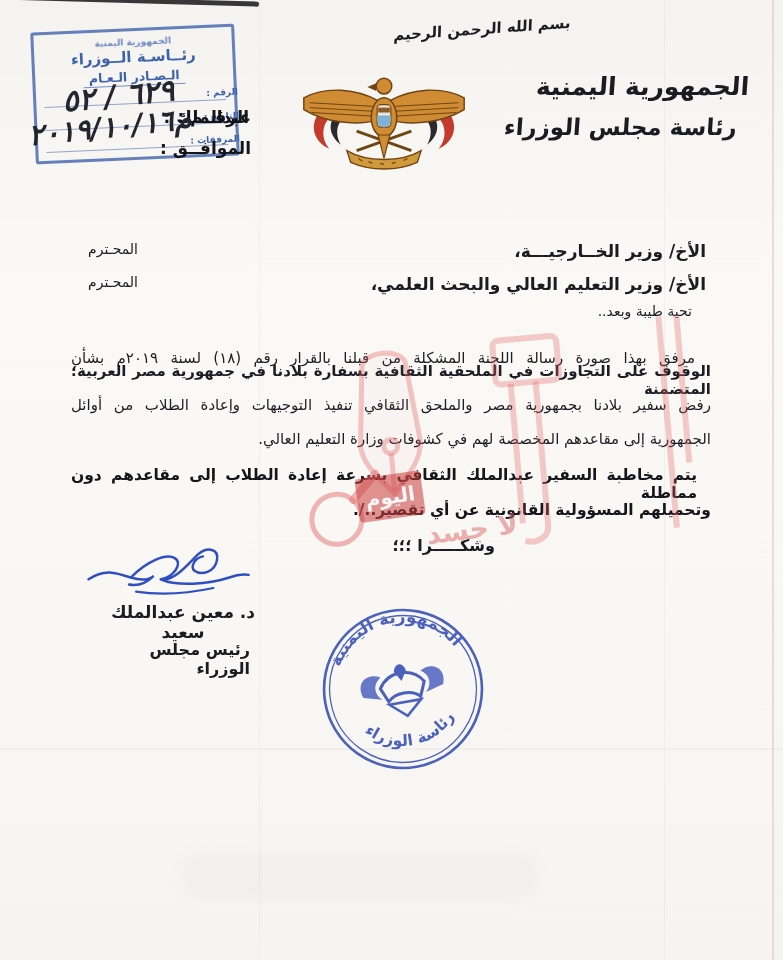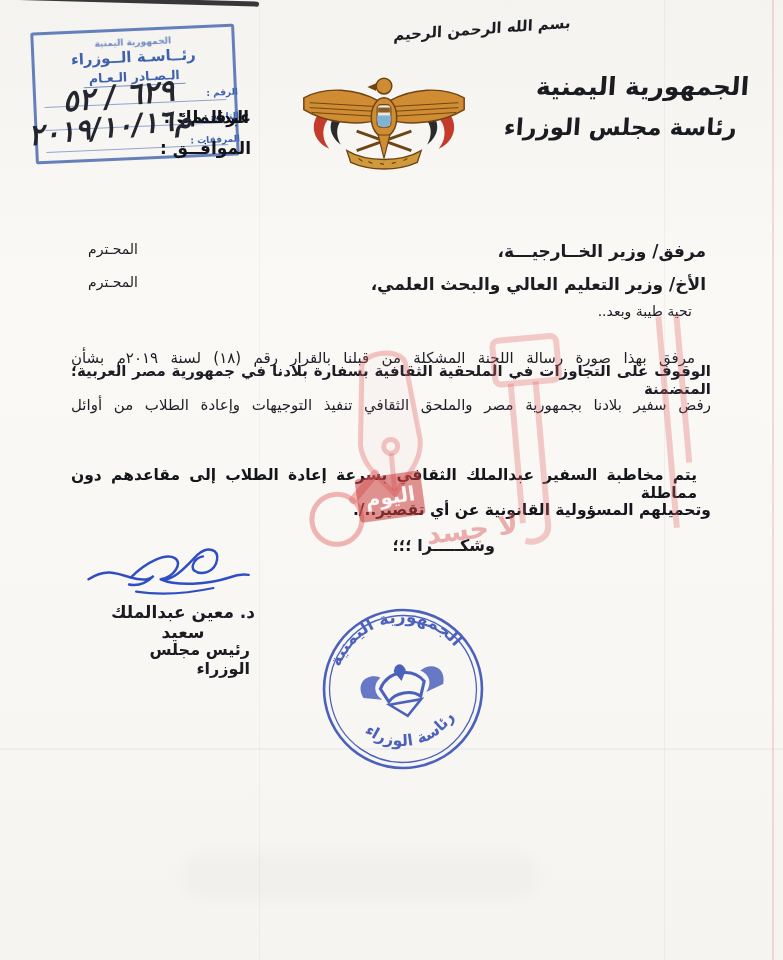--- a/index.html
+++ b/index.html
@@ -114,29 +114,30 @@
     <circle cx="90" cy="30" r="8" fill="#cf8c33" stroke="#6e4413" stroke-width="1.5"></circle>
     <path d="M82,27 L73,31 L82,35 Z" fill="#6e4413"></path>
     <path d="M84,80 L90,104 L96,80 Z" fill="#cf8c33" stroke="#6e4413" stroke-width="1.2"></path>
     <rect x="83" y="49" width="14" height="23" rx="4" fill="#e9e6dd" stroke="#6e4413" stroke-width="1.2"></rect>
     <path d="M83,60 h14 v5 a7,7 0 0 1 -14,0 Z" fill="#7fb2d6"></path>
     <path d="M84,52 h12 v5 h-12 Z" fill="#8a5a28"></path>
     <path d="M52,96 C72,108 108,108 128,96 L124,108 C104,117 76,117 56,108 Z" fill="#d09a3c" stroke="#6e4413" stroke-width="1.4"></path>
     <path d="M64,104 l4,3 M74,107 l4,2 M86,109 l4,1 M98,109 l4,-1 M110,106 l4,-2" stroke="#6e4413" stroke-width="1.2"></path>
   </svg>
 
-  <div class="abs recip r1">مرفق/ وزير الخــارجيـــة،</div>
+  <div class="abs recip r1">الأخ/ وزير الخــارجيـــة،</div>
   <div class="abs honor h1">المحـترم</div>
   <div class="abs recip r2">الأخ/ وزير التعليم العالي والبحث العلمي،</div>
   <div class="abs honor h2">المحـترم</div>
   <div class="abs greet">تحية طيبة وبعد..</div>
 
   <div class="abs bline just bl1">مرفق بهذا صورة رسالة اللجنة المشكلة من قبلنا بالقرار رقم (١٨) لسنة ٢٠١٩م بشأن</div>
   <div class="abs bline just bl2">الوقوف على التجاوزات في الملحقية الثقافية بسفارة بلادنا في جمهورية مصر العربية؛ المتضمنة</div>
   <div class="abs bline just bl3">رفض سفير بلادنا بجمهورية مصر والملحق الثقافي تنفيذ التوجيهات وإعادة الطلاب من أوائل</div>
+  <div class="abs bline bl4">الجمهورية إلى مقاعدهم المخصصة لهم في كشوفات وزارة التعليم العالي.</div>
 
   <div class="abs dline just dl1">يتم مخاطبة السفير عبدالملك الثقافي بسرعة إعادة الطلاب إلى مقاعدهم دون مماطلة</div>
   <div class="abs dline dl2">وتحميلهم المسؤولية القانونية عن أي تقصير../.</div>
 
   <div class="abs closing">وشكـــــرا ؛؛؛</div>
 
   <svg class="abs sig" viewBox="0 0 200 64">
     <path d="M4,38 C22,26 34,30 52,36 C62,39 72,40 78,34 C70,42 60,46 50,44 M52,36 C70,18 92,8 102,14 C112,20 100,36 86,38 C100,42 118,20 128,10 C140,0 152,4 150,16 C148,30 132,34 124,28 C120,24 124,14 134,12 M86,38 C104,46 140,44 164,36 C172,33 180,32 186,33" stroke="#2f4ec4" stroke-width="2.8" fill="none" stroke-linecap="round"></path>
     <path d="M58,52 C90,57 122,53 146,48" stroke="#2f4ec4" stroke-width="2.4" fill="none" stroke-linecap="round"></path>
   </svg>

